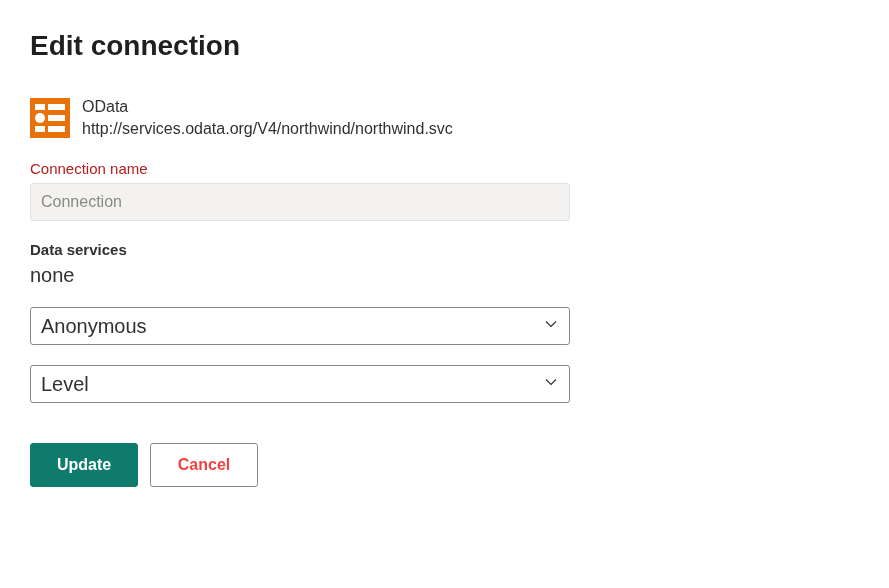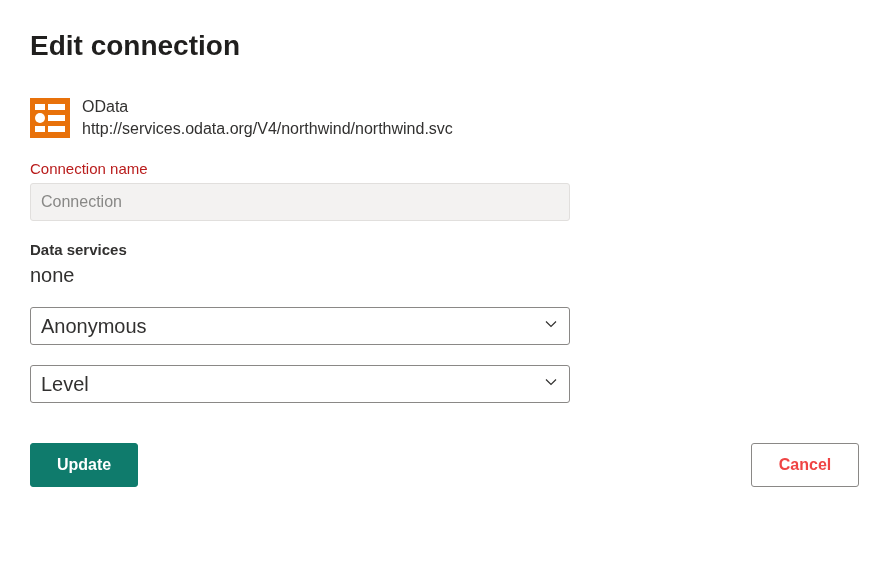--- a/index.html
+++ b/index.html
@@ -130,21 +130,21 @@
     }
     .chevron {
       position: absolute;
       right: 12px;
       top: 50%;
       transform: translateY(-50%);
       pointer-events: none;
     }
     .button-row {
       display: flex;
-      justify-content: space-between;
+      justify-content: flex-start;
       gap: 12px;
       width: 100%;
       margin-top: 40px;
       padding-right: 0;
     }
     .btn {
       height: 44px;
       min-width: 108px;
       padding: 0 22px;
       font-size: 16px;

